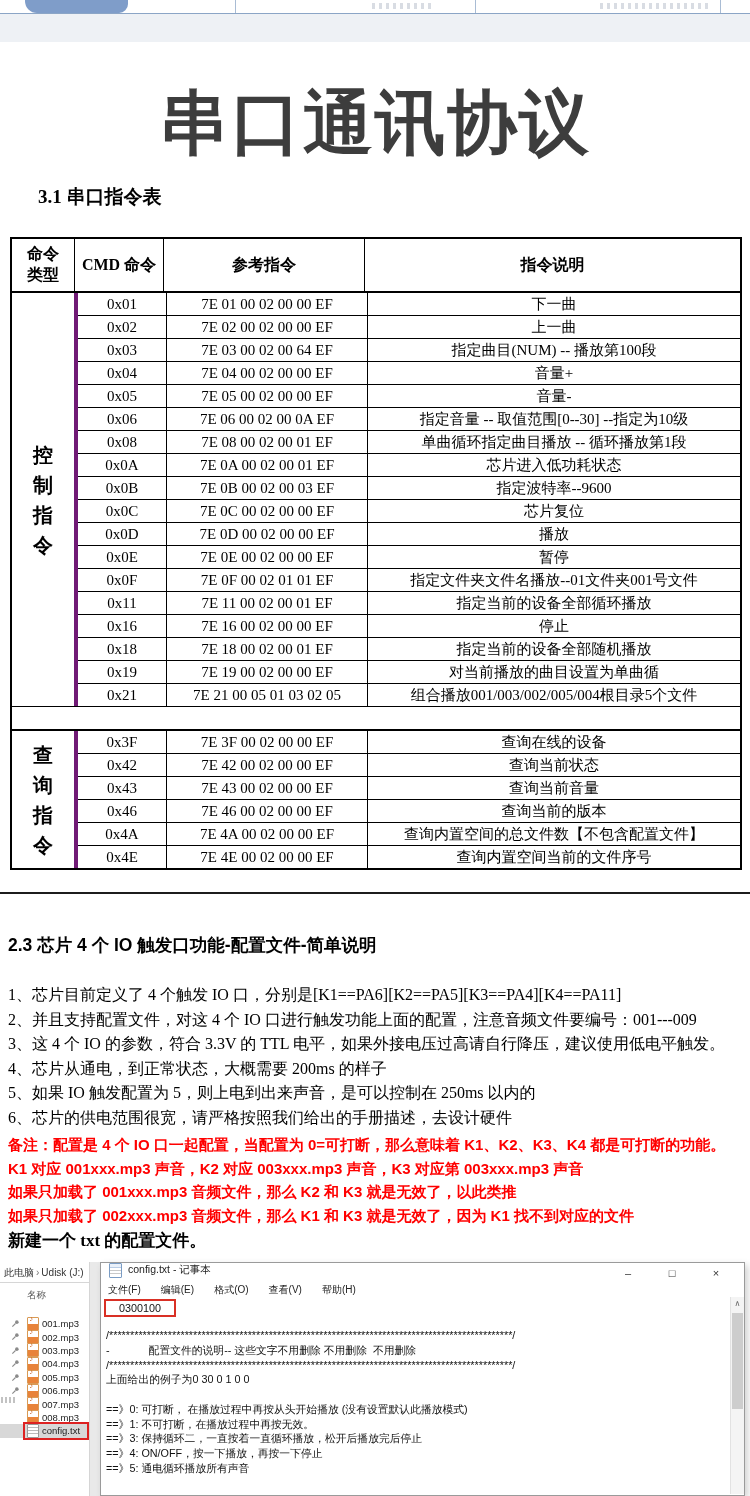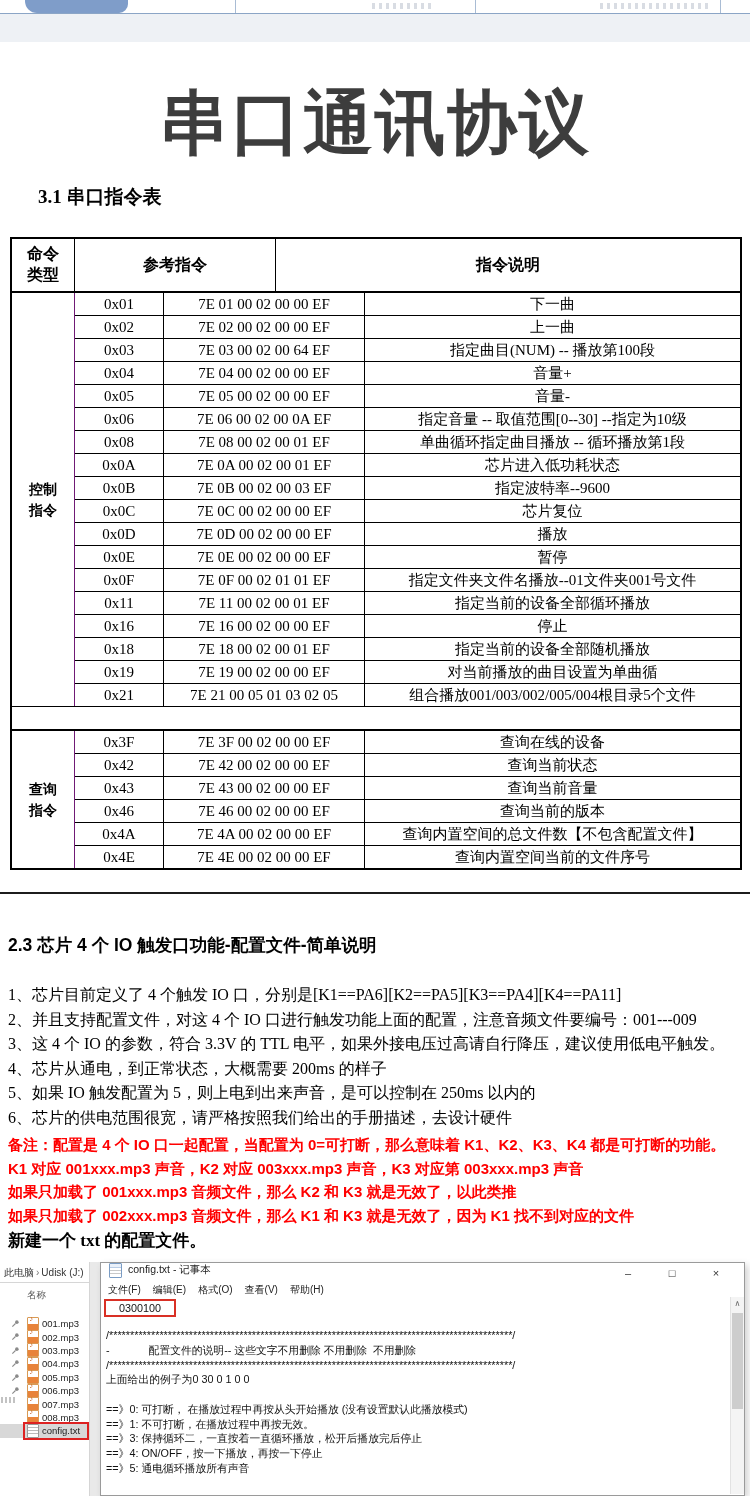--- a/index.html
+++ b/index.html
@@ -26,22 +26,22 @@
   .cmdtable{position:absolute;left:10px;top:237px;width:728px;border:2px solid #000;
             font-size:15px;background:#fff;}
   .thead{display:flex;height:52px;border-bottom:2px solid #000;font-weight:700;font-size:16px;}
   .th{display:flex;align-items:center;justify-content:center;height:100%;text-align:center;}
   .thw{width:36px;line-height:1.3;}
   .c1{width:62px;border-right:1px solid #000;}
   .c2{width:88px;border-right:1px solid #000;}
   .c3{width:200px;border-right:1px solid #000;}
   .c4{flex:1;}
   .tsection{display:flex;}
-  .typecell{width:62px;border-right:1px solid #701a75;display:flex;align-items:center;
-            justify-content:center;font-weight:700;font-size:14px;}
+  .typecell{width:62px;border-right:4px solid #701a75;display:flex;align-items:center;
+            justify-content:center;font-weight:700;font-size:20px;}
   .typecell span{width:36px;line-height:1.5;text-align:center;}
   .rows{flex:1;}
   .trow{display:flex;height:22px;}
   .trow + .trow{border-top:1px solid #000;}
   .tc{display:flex;align-items:center;justify-content:center;height:100%;white-space:nowrap;}
   .tgap{height:22px;border-top:1px solid #000;border-bottom:2px solid #000;}
 
   
   .hrule{position:absolute;left:0;top:892px;width:750px;height:2px;background:#1c1c1c;}
   .sec23{position:absolute;left:8px;top:933px;font-family:"Liberation Sans","DejaVu Sans",sans-serif;
@@ -83,21 +83,21 @@
   .notepad{position:absolute;left:100px;top:0;width:645px;height:234px;background:#fff;
            border:1px solid #9a9a9a;box-shadow:3px 3px 7px rgba(0,0,0,.18);box-sizing:border-box;}
   .titlebar{position:relative;height:20px;display:flex;align-items:flex-start;padding-left:8px;}
   .npicon{width:11px;height:13px;border:1px solid #7a9cc4;border-radius:1px;background:
       linear-gradient(#eaf1fa 3px,#b9cde6 3px,#b9cde6 4px,#fff 4px,#fff 6px,#c9c9c9 6px,#c9c9c9 7px,
                       #fff 7px,#fff 9px,#c9c9c9 9px,#c9c9c9 10px,#fff 10px);}
   .nptitle{font-size:10.5px;margin-left:6px;color:#222;}
   .winbtns{position:absolute;right:6px;top:0;height:20px;display:flex;}
   .winbtn{width:44px;height:20px;display:flex;align-items:center;justify-content:center;
           font-size:11px;color:#333;cursor:pointer;}
-  .menubar{height:14px;display:flex;align-items:center;gap:12px;padding-left:7px;
+  .menubar{height:14px;display:flex;align-items:center;gap:20px;padding-left:7px;
            font-size:10px;color:#222;}
   .menu-item{cursor:pointer;white-space:nowrap;}
   .npcontent{position:absolute;left:1px;top:34px;right:13px;bottom:1px;background:#fff;
              padding:2px 0 0 4px;font-size:10.8px;line-height:14.7px;color:#111;overflow:hidden;}
   .npline{white-space:pre;height:14.7px;}
   .boxedline{display:inline-block;border:2px solid #d93025;padding:0 13px;margin-left:-2px;
              height:14px;line-height:14px;}
   .npscroll{position:absolute;right:0;top:34px;bottom:1px;width:13px;background:#f4f4f4;
             border-left:1px solid #e2e2e2;}
   .scrollarrow{height:14px;line-height:13px;text-align:center;font-size:8px;color:#666;cursor:pointer;}
@@ -119,20 +119,21 @@
   <div class="grayband"></div>
 
   <div class="title">串口通讯协议</div>
   <div class="sec31">3.1 串口指令表</div>
 
   <div class="cmdtable">
     <div class="thead">
       <div class="th c1">
           <span class="thw">命令类型</span>
         </div>
+      <div class="th c2">CMD 命令</div>
       <div class="th c3">参考指令</div>
       <div class="th c4">指令说明</div>
     </div>
 
     <div class="tsection">
       <div class="typecell">
           <span>控制指令</span>
         </div>
       <div class="rows">
 

